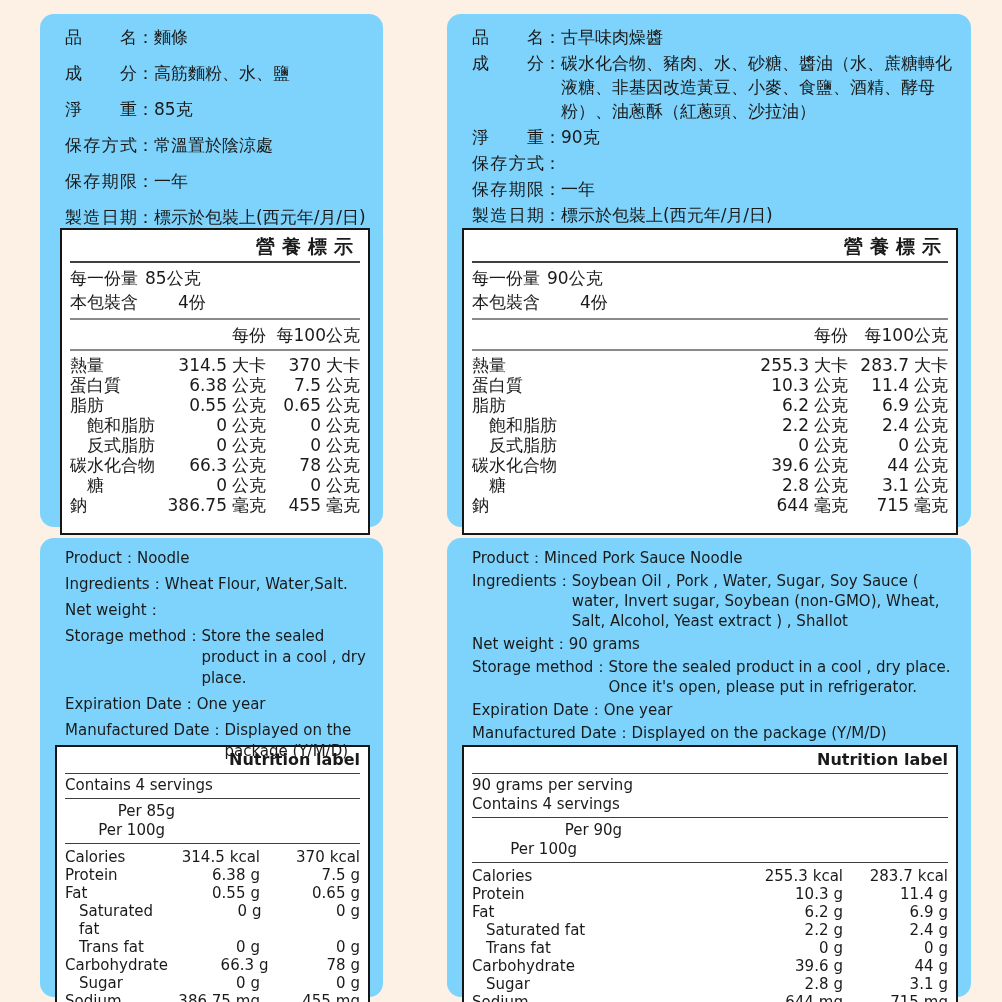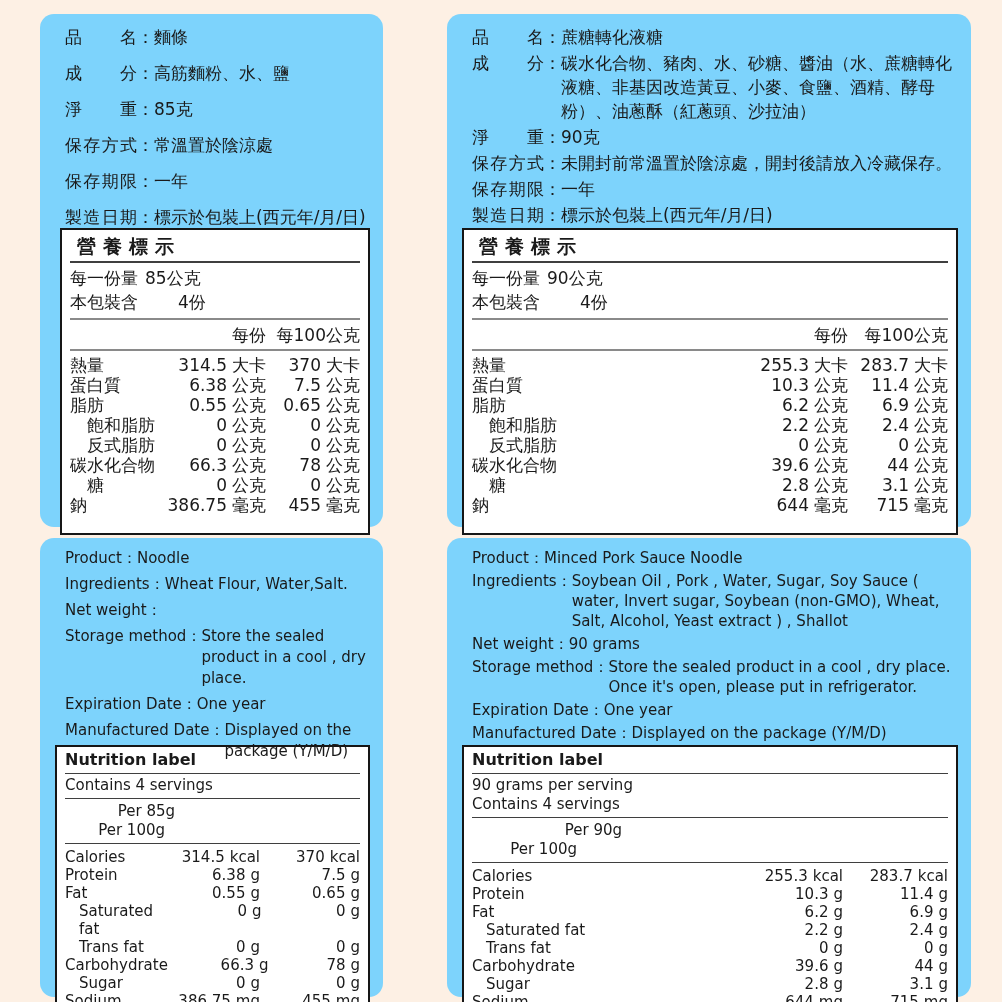--- a/index.html
+++ b/index.html
@@ -30,21 +30,21 @@
   .en-info.tight .irow{line-height:20px;margin-bottom:3px;}
   .label-en{flex:0 0 auto;white-space:nowrap;}
 
   
   .ntable{border:2px solid #161616;padding:0 8px;background:#fff;}
   #card-zh-noodle .ntable{margin:0 13px 0 20px;}
   #card-zh-pork .ntable{margin:0 13px 0 15px;}
   #card-en-noodle .ntable{margin:0 13px 0 15px;}
   #card-en-pork .ntable{margin:0 13px 0 15px;}
 
-  .t-title{text-align:left;font-weight:bold;border-bottom:2px solid #3f3f3f;}
+  .t-title{text-align:right;font-weight:bold;border-bottom:2px solid #3f3f3f;}
   .zh .t-title{font-size:19px;letter-spacing:7px;padding:4px 0 3px 7px;line-height:24px;}
   .en .t-title{font-size:16px;padding:3px 0 3px;line-height:20px;border-bottom-width:1.5px;}
 
   .serv{border-bottom:2px solid #8a8a8a;}
   .zh .serv{padding:3px 0 4px;}
   .zh .srow{display:flex;font-size:17px;line-height:24px;}
   .zh .sl{width:75px;}
   .zh .serv > .srow:nth-child(2) .sv{padding-left:33px;}
   .en .serv{padding:2px 0 3px;font-size:15px;line-height:19px;border-bottom:1.5px solid #3f3f3f;}
 
@@ -221,36 +221,35 @@
         </div>
     </div>
   </div>
 
   <div class="card" id="card-zh-pork">
     <div class="zh-info tight">
 
     <div class="irow">
         <span class="label-zh">品名</span>
         <span class="colon">：</span>
-        <span class="val">蔗糖轉化液糖</span>
+        <span class="val">古早味肉燥醬</span>
       </div>
         <div class="irow">
         <span class="label-zh">成分</span>
         <span class="colon">：</span>
         <span class="val">碳水化合物、豬肉、水、砂糖、醬油（水、蔗糖轉化液糖、非基因改造黃豆、小麥、食鹽、酒精、酵母粉）、油蔥酥（紅蔥頭、沙拉油）</span>
       </div>
         <div class="irow">
         <span class="label-zh">淨重</span>
         <span class="colon">：</span>
         <span class="val">90克</span>
       </div>
         <div class="irow">
         <span class="label-zh">保存方式</span>
         <span class="colon">：</span>
-        <span class="val">未開封前常溫置於陰涼處，開封後請放入冷藏保存。</span>
       </div>
         <div class="irow">
         <span class="label-zh">保存期限</span>
         <span class="colon">：</span>
         <span class="val">一年</span>
       </div>
         <div class="irow">
         <span class="label-zh">製造日期</span>
         <span class="colon">：</span>
         <span class="val">標示於包裝上(西元年/月/日)</span>

